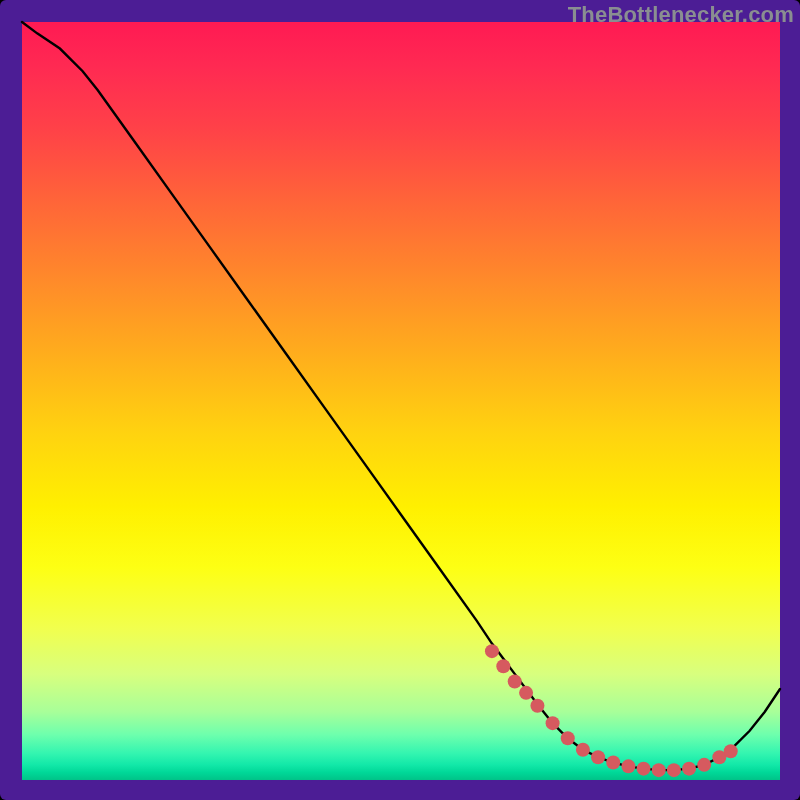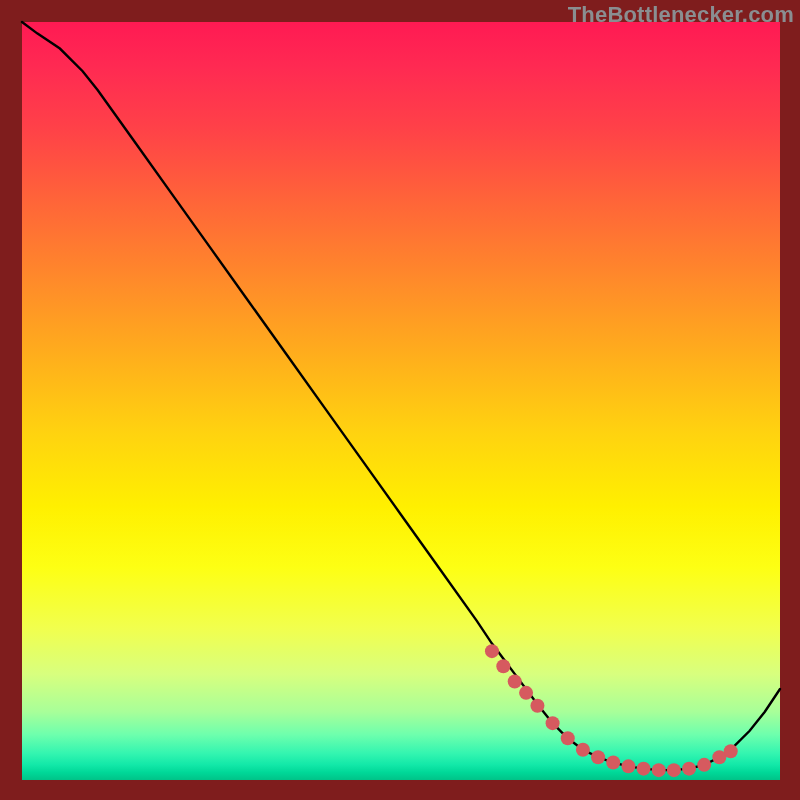--- a/index.html
+++ b/index.html
@@ -8,21 +8,22 @@
     width: 800px;
     height: 800px;
     background: #000;
     overflow: hidden;
     font-family: Arial, Helvetica, sans-serif;
   }
   .frame {
     position: relative;
     width: 800px;
     height: 800px;
-    background: #7f1d1d;
+    background: #4c1d95;
+    border-radius: 6px;
   }
   .plot-bg {
     position: absolute;
     left: 22px;
     top: 22px;
     width: 758px;
     height: 758px;
     background: linear-gradient(to bottom,
       #ff1a53 0%,
       #ff2a52 6%,

